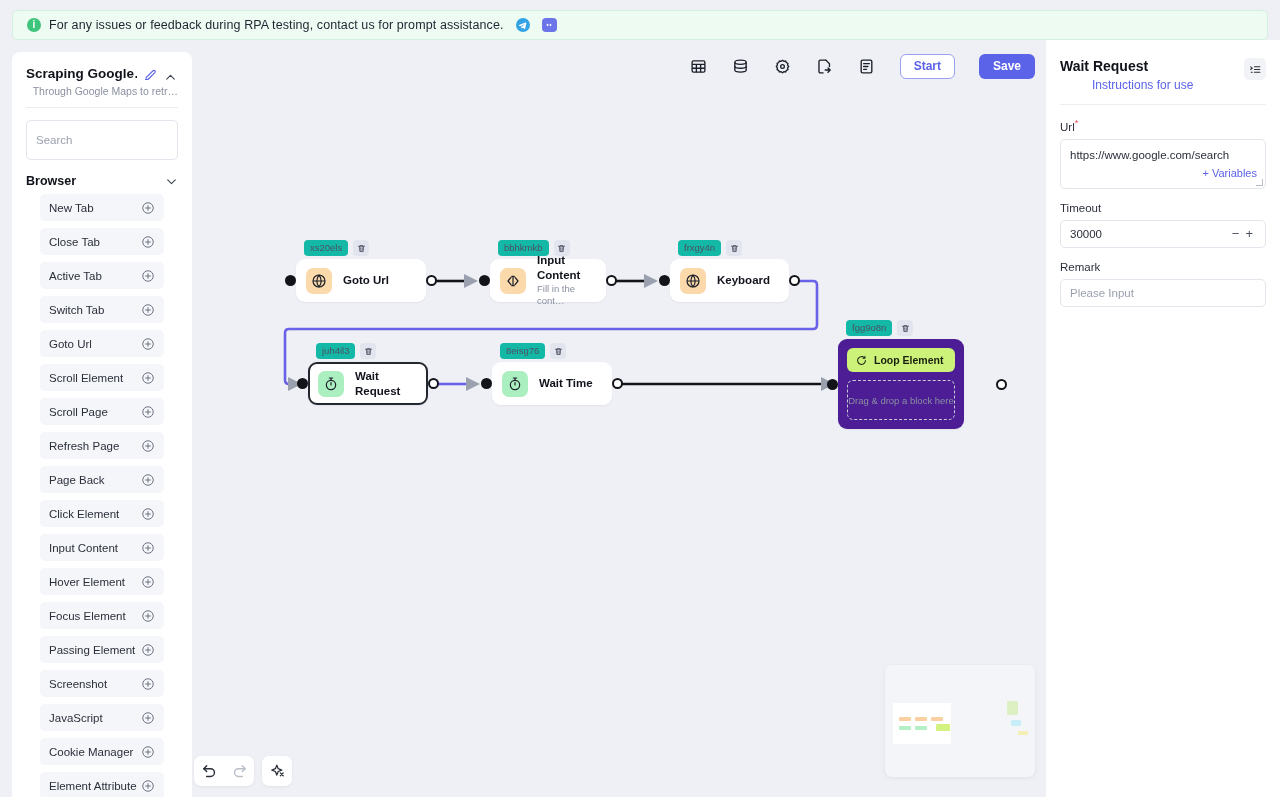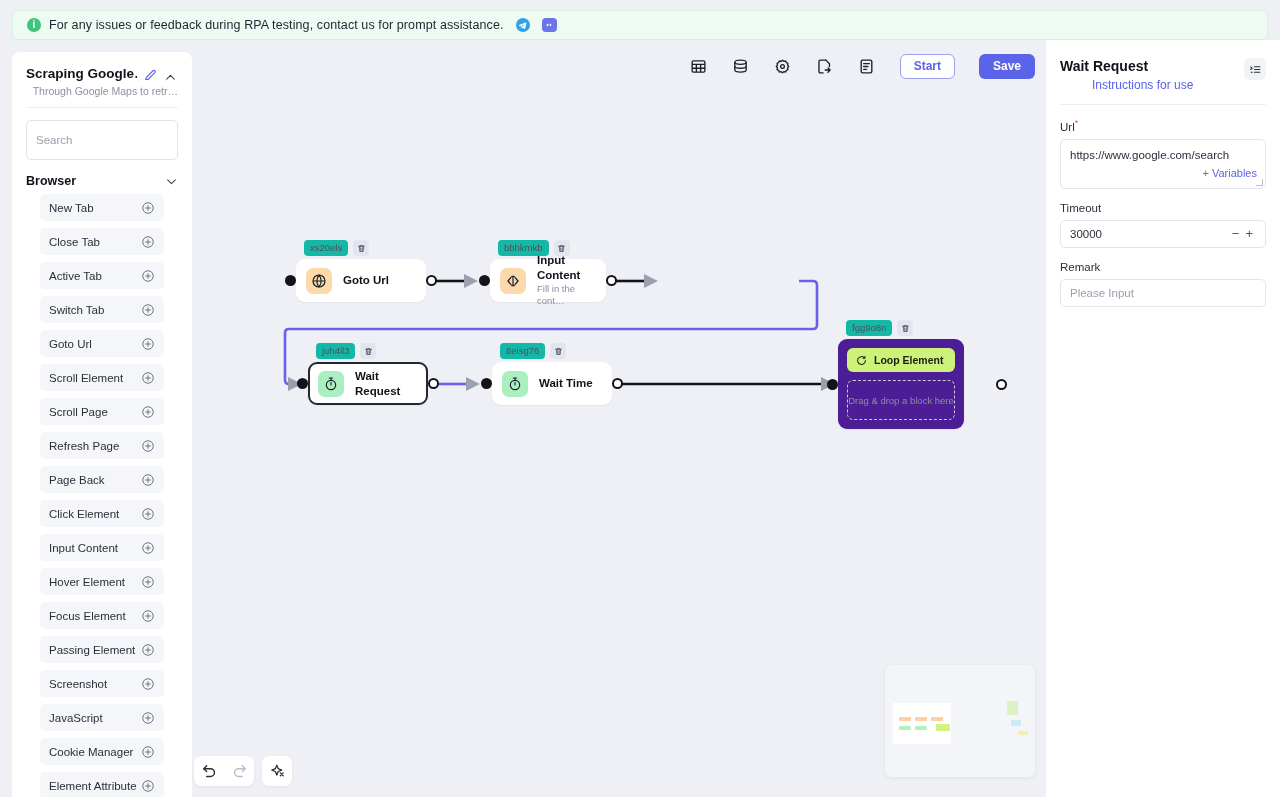--- a/index.html
+++ b/index.html
@@ -525,20 +525,43 @@
       </span>
       <span class="node-txt">
         <span class="node-title">Input Content</span>
         <span class="node-desc">Fill in the cont…</span>
       </span>
     </div>
     <span class="port port-filled" style="left:-11px; top:16px;"></span>
     <span class="port port-open" style="left:116px; top:16px;"></span>
   </div>
 
+  <div class="node" style="left:478px; top:219px; width:119px;">
+    <div class="node-tag">
+      <span class="tag-id">frxgy4n</span>
+      <span class="tag-del">
+        <svg width="9" height="9" viewBox="0 0 24 24" fill="none" stroke="#4b5162" stroke-width="2.2" stroke-linecap="round">
+            <path d="M4 6h16M9 6V4h6v2M6.5 6l1 14h9l1-14M10 10v7M14 10v7"></path>
+          </svg>
+      </span>
+    </div>
+    <div class="node-box">
+      <span class="node-ic ic-orange">
+        <svg width="16" height="16" viewBox="0 0 24 24" fill="none" stroke="#1b1f29" stroke-width="1.8">
+            <circle cx="12" cy="12" r="9"></circle>
+            <path d="M3 12h18M12 3a14 14 0 0 1 0 18M12 3a14 14 0 0 0 0 18"></path>
+          </svg>
+      </span>
+      <span class="node-txt">
+          <span class="node-title">Keyboard</span>
+        </span>
+    </div>
+    <span class="port port-filled" style="left:-11px; top:16px;"></span>
+    <span class="port port-open" style="left:119px; top:16px;"></span>
+  </div>
 
   <div class="node" style="left:116px; top:322px; width:120px;">
     <div class="node-tag">
       <span class="tag-id">juh4il3</span>
       <span class="tag-del">
         <svg width="9" height="9" viewBox="0 0 24 24" fill="none" stroke="#4b5162" stroke-width="2.2" stroke-linecap="round">
             <path d="M4 6h16M9 6V4h6v2M6.5 6l1 14h9l1-14M10 10v7M14 10v7"></path>
           </svg>
       </span>
     </div>

